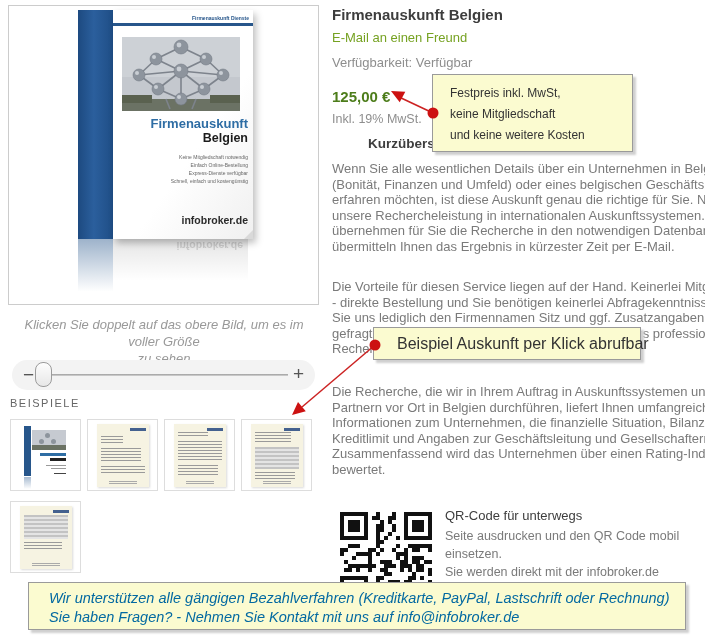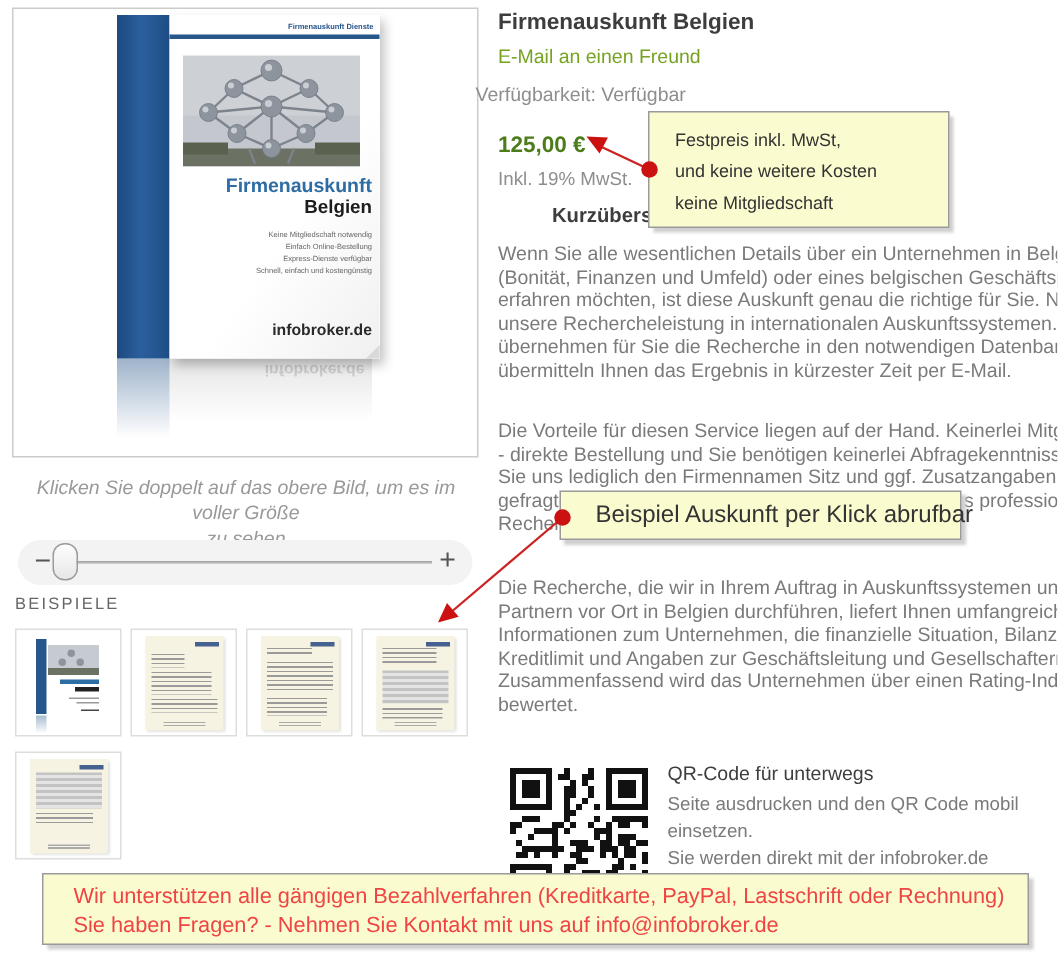--- a/index.html
+++ b/index.html
@@ -66,39 +66,39 @@
   .table-sim { position:absolute;
             background:repeating-linear-gradient(180deg,#c3c3c3 0 2px,#e4e4e4 2px 4px),
                        repeating-linear-gradient(90deg,transparent 0 12px,#f6f3e2 12px 14px); }
   .mp-foot { position:absolute; bottom:3px; left:50%; transform:translateX(-50%);
             width:28px; height:3px;
             background:repeating-linear-gradient(180deg,#aaa 0,#aaa 1px,transparent 1px,transparent 2px); }
 
   
   .prod-title { left:332px; top:6px;  font-size:15px; font-weight:bold; color:#3d3d3d; }
   .email-link { left:332px; top:30px; font-size:13px; color:#76a222; cursor:pointer; }
-  .avail      { left:317px; top:55px; font-size:13px; color:#8e8e8e; }
+  .avail      { left:332px; top:55px; font-size:13px; color:#8e8e8e; }
   .price      { left:332px; top:88px; font-size:15px; font-weight:bold; color:#4d7d1b; }
   .tax-note   { left:332px; top:112px; font-size:12.5px; color:#8e8e8e; }
   .kurz       { left:332px; top:136px; font-size:13.5px; font-weight:bold; color:#3d3d3d;margin-left:36px; }
   .para       { font-size:13px; line-height:15.5px; color:#7a7a7a; }
   .para .pline{ white-space:nowrap; }
   .p1 { left:332px; top:161px; } .p2 { left:332px; top:279px; } .p3 { left:332px; top:384px; }
 
   .qr-svg   { left:340px; top:512px; }
   .qr-head  { left:445px; top:508px; font-size:13px; font-weight:normal; color:#3d3d3d; }
   .qr-lines { left:445px; top:527px; font-size:12.5px; line-height:18px; color:#7a7a7a; }
 
   
   .note { background:#fbfbd0; border:1px solid #9a9a9a; box-shadow:3px 3px 2px #cfcfcf; color:#333; z-index:5; }
   .note1 { left:432px; top:74px; width:201px; height:78px; padding:8px 0 0 17px; font-size:12px; line-height:21px; }
   .note2 { left:373px; top:327px; width:268px; height:33px; padding-left:23px;
            font-size:16px; line-height:31px; white-space:nowrap; }
   .footer-note { left:28px; top:582px; width:658px; height:48px; padding:6px 0 0 20px;
-           font-size:14.5px; line-height:19px; color:#ef4444; z-index:6; }
+           font-size:14.5px; line-height:19px; color:#0369a1; z-index:6;font-style:italic; }
   .arrow { z-index:7; pointer-events:none; }
 </style>
 </head>
 <body>
 
 <div class="page">
 
   <div class="abs img-box">
     <div class="spine"></div>
     <div class="bookpage">
@@ -426,22 +426,22 @@
     </svg>
   <div class="abs qr-head">QR-Code für unterwegs</div>
   <div class="abs qr-lines">
       <div>Seite ausdrucken und den QR Code mobil einsetzen.</div>
       <div>Sie werden direkt mit der infobroker.de WebApp</div>
       <div>verbunden und können bequem mobil bestellen.</div>
     </div>
 
   <div class="abs note note1">
       <div>Festpreis inkl. MwSt,</div>
+      <div>keine Mitgliedschaft</div>
       <div>und keine weitere Kosten</div>
-      <div>keine Mitgliedschaft</div>
     </div>
   <div class="abs note note2">Beispiel Auskunft per Klick abrufbar</div>
   <div class="abs note footer-note">
       <div>Wir unterstützen alle gängigen Bezahlverfahren (Kreditkarte, PayPal, Lastschrift oder Rechnung)</div>
       <div>Sie haben Fragen? - Nehmen Sie Kontakt mit uns auf info@infobroker.de</div>
     </div>
 
   <svg class="abs arrow" style="left:383px;top:82px;" width="60" height="40" viewBox="0 0 60 40">
     <line x1="50" y1="31" x2="16" y2="15" stroke="#cc2222" stroke-width="1.5"></line>
     <polygon points="8,9 22.3,9.7 16.7,20.3" fill="#cc1111"></polygon>

